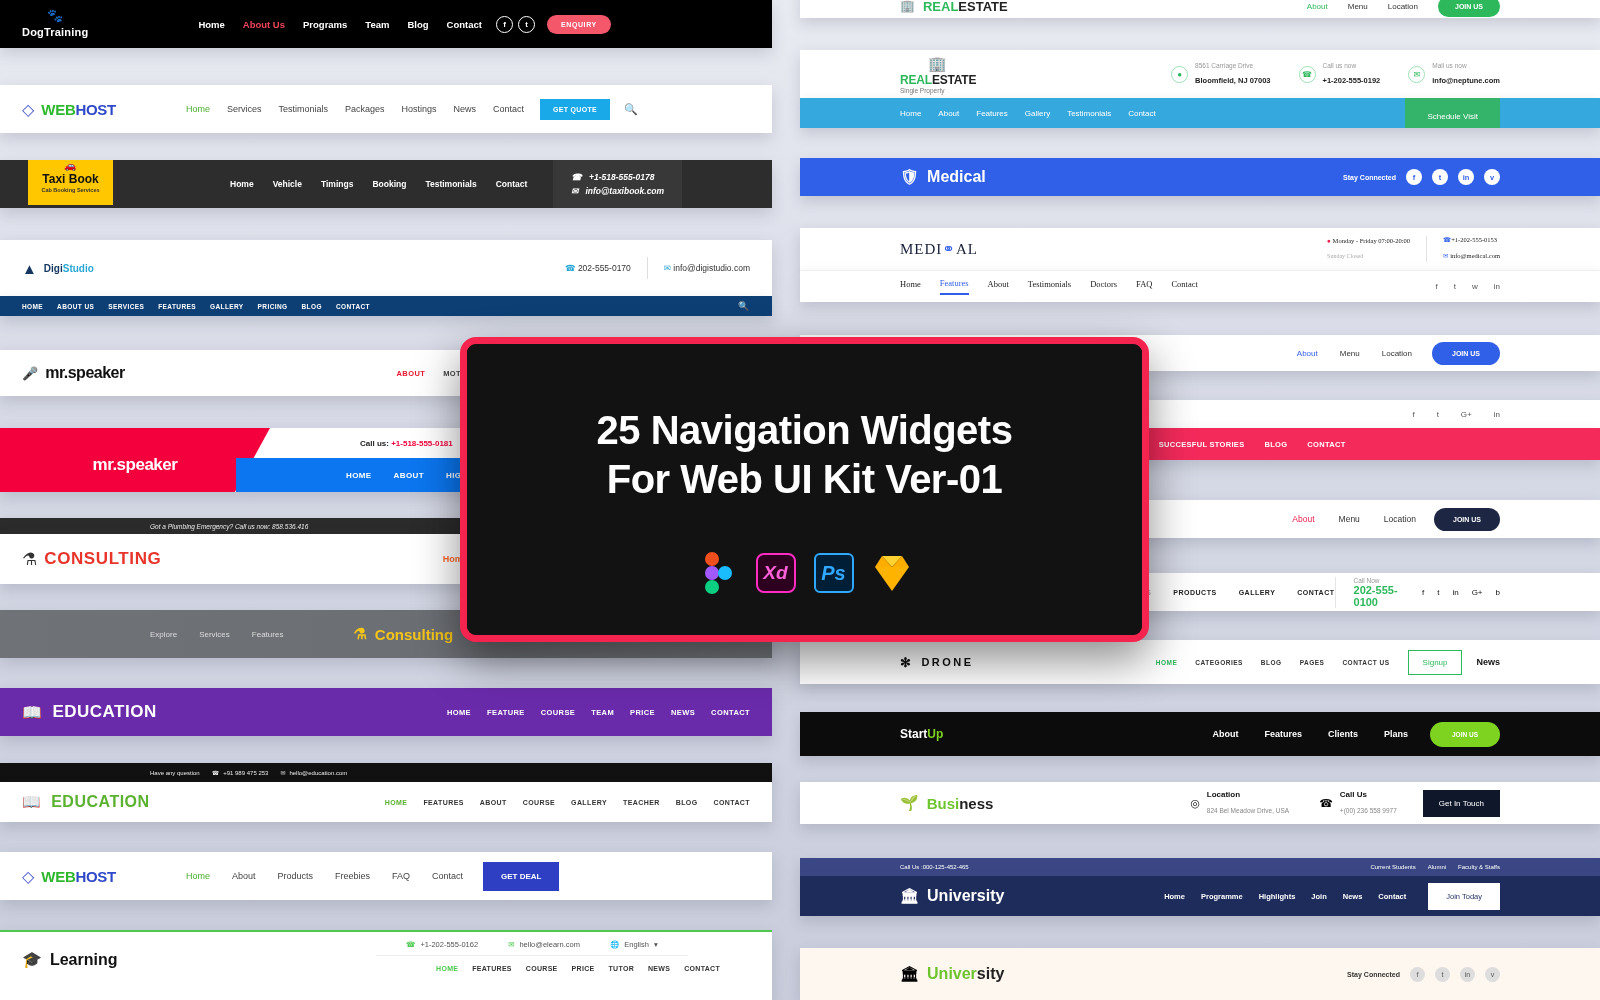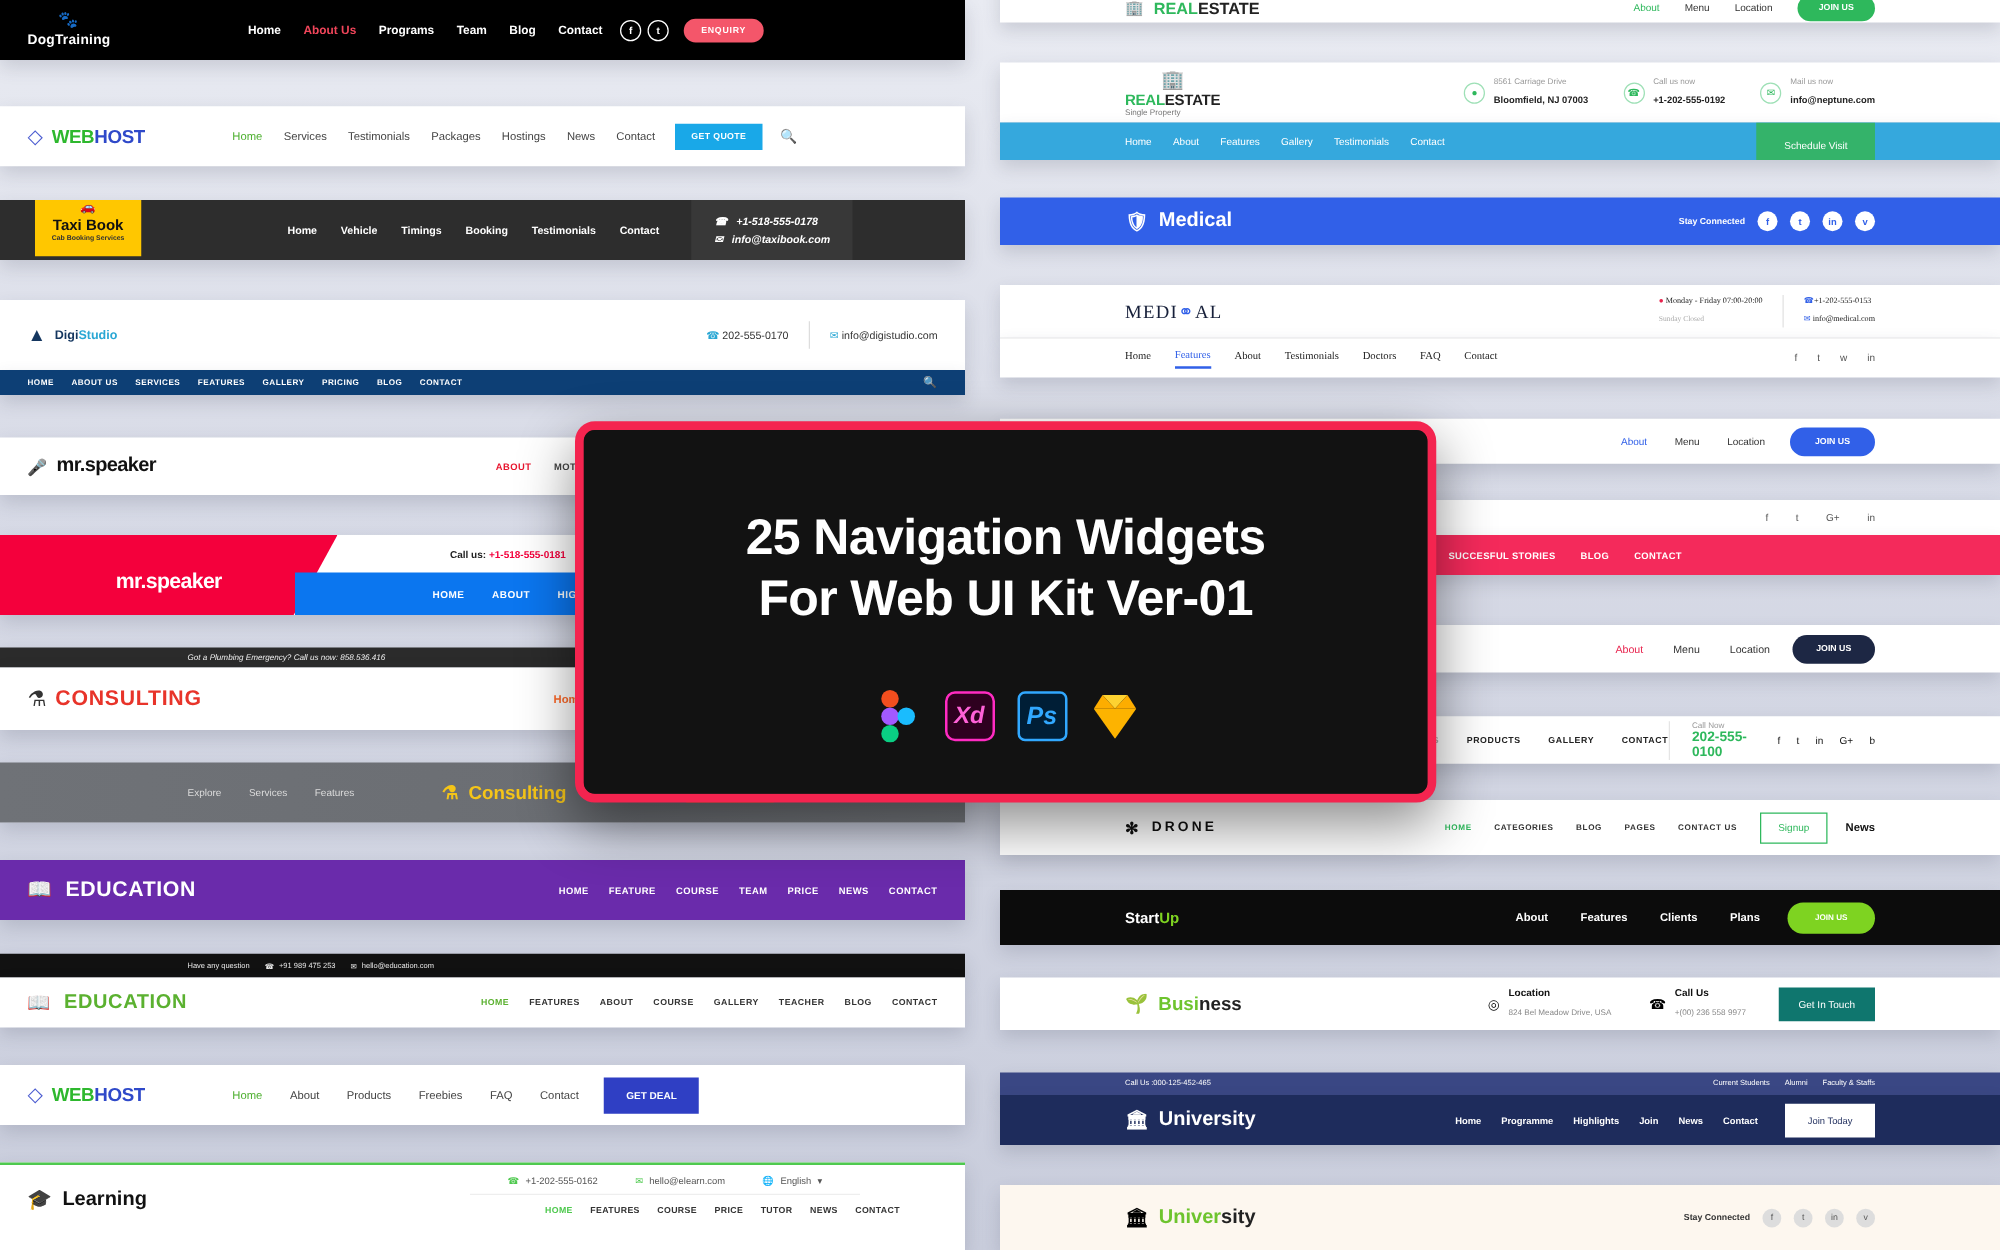--- a/index.html
+++ b/index.html
@@ -234,21 +234,21 @@
   #startup .join { margin-left:22px; background:#7ed321; color:#fff; font-size:6.5px; font-weight:700; padding:9px 22px; border-radius:15px; }
 
   
   #biz { left:800px; top:782px; width:800px; height:42px; background:#fff; padding:0 100px; }
   #biz .brand { font-size:15px; font-weight:600; display:flex; align-items:center; gap:8px; }
   #biz .brand .g { color:#6ec42e; } #biz .brand .d { color:#222; }
   #biz .infos { margin-left:auto; display:flex; gap:30px; align-items:center; }
   #biz .iblk { display:flex; gap:7px; align-items:center; }
   #biz .iblk .t1 { font-size:8px; font-weight:700; color:#111; }
   #biz .iblk .t2 { font-size:6.5px; color:#888; }
-  #biz .touch { margin-left:26px; background:#0f766e; color:#fff; font-size:8px; padding:9px 16px; }
+  #biz .touch { margin-left:26px; background:#0f172a; color:#fff; font-size:8px; padding:9px 16px; }
 
   
   #uniTop { left:800px; top:858px; width:800px; height:18px; background:#3a4784; padding:0 100px; display:flex; align-items:center; }
   #uniTop .call { color:#fff; font-size:6px; }
   #uniTop .links { margin-left:auto; display:flex; gap:12px; }
   #uniTop .links a { color:#fff; font-size:6px; text-decoration:none; }
   #uni { left:800px; top:876px; width:800px; height:40px; background:#1e2c5c; padding:0 100px; }
   #uni .brand { color:#fff; font-size:16px; font-weight:600; display:flex; align-items:center; gap:8px; }
   #uni .menu { margin-left:auto; gap:16px; }
   #uni .menu a { color:#fff; font-size:7.5px; font-weight:600; }

